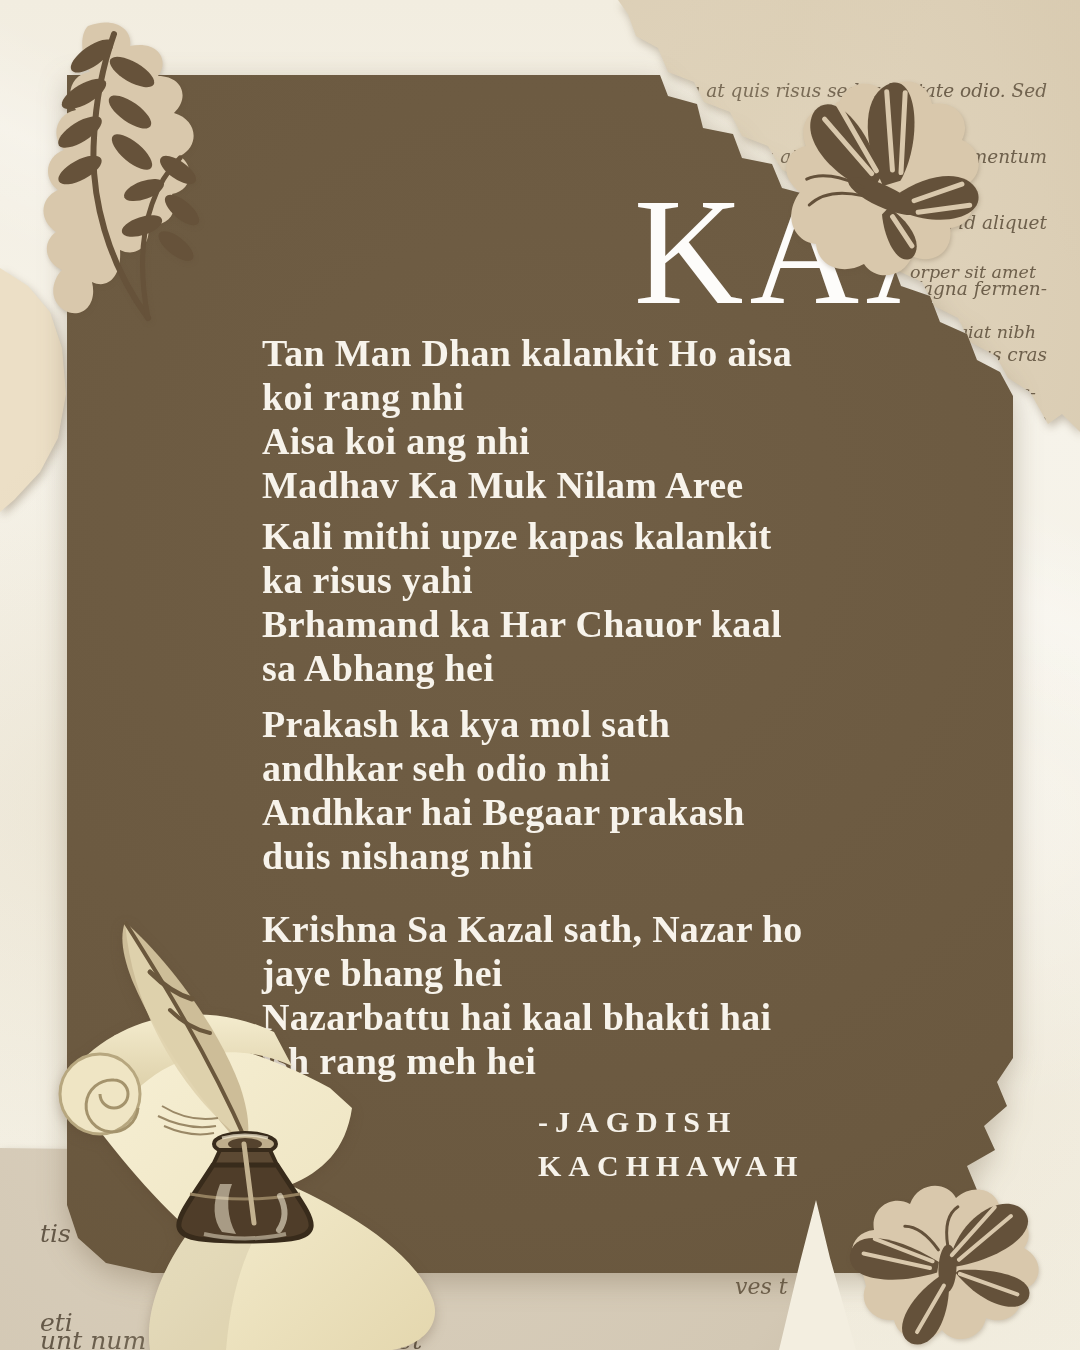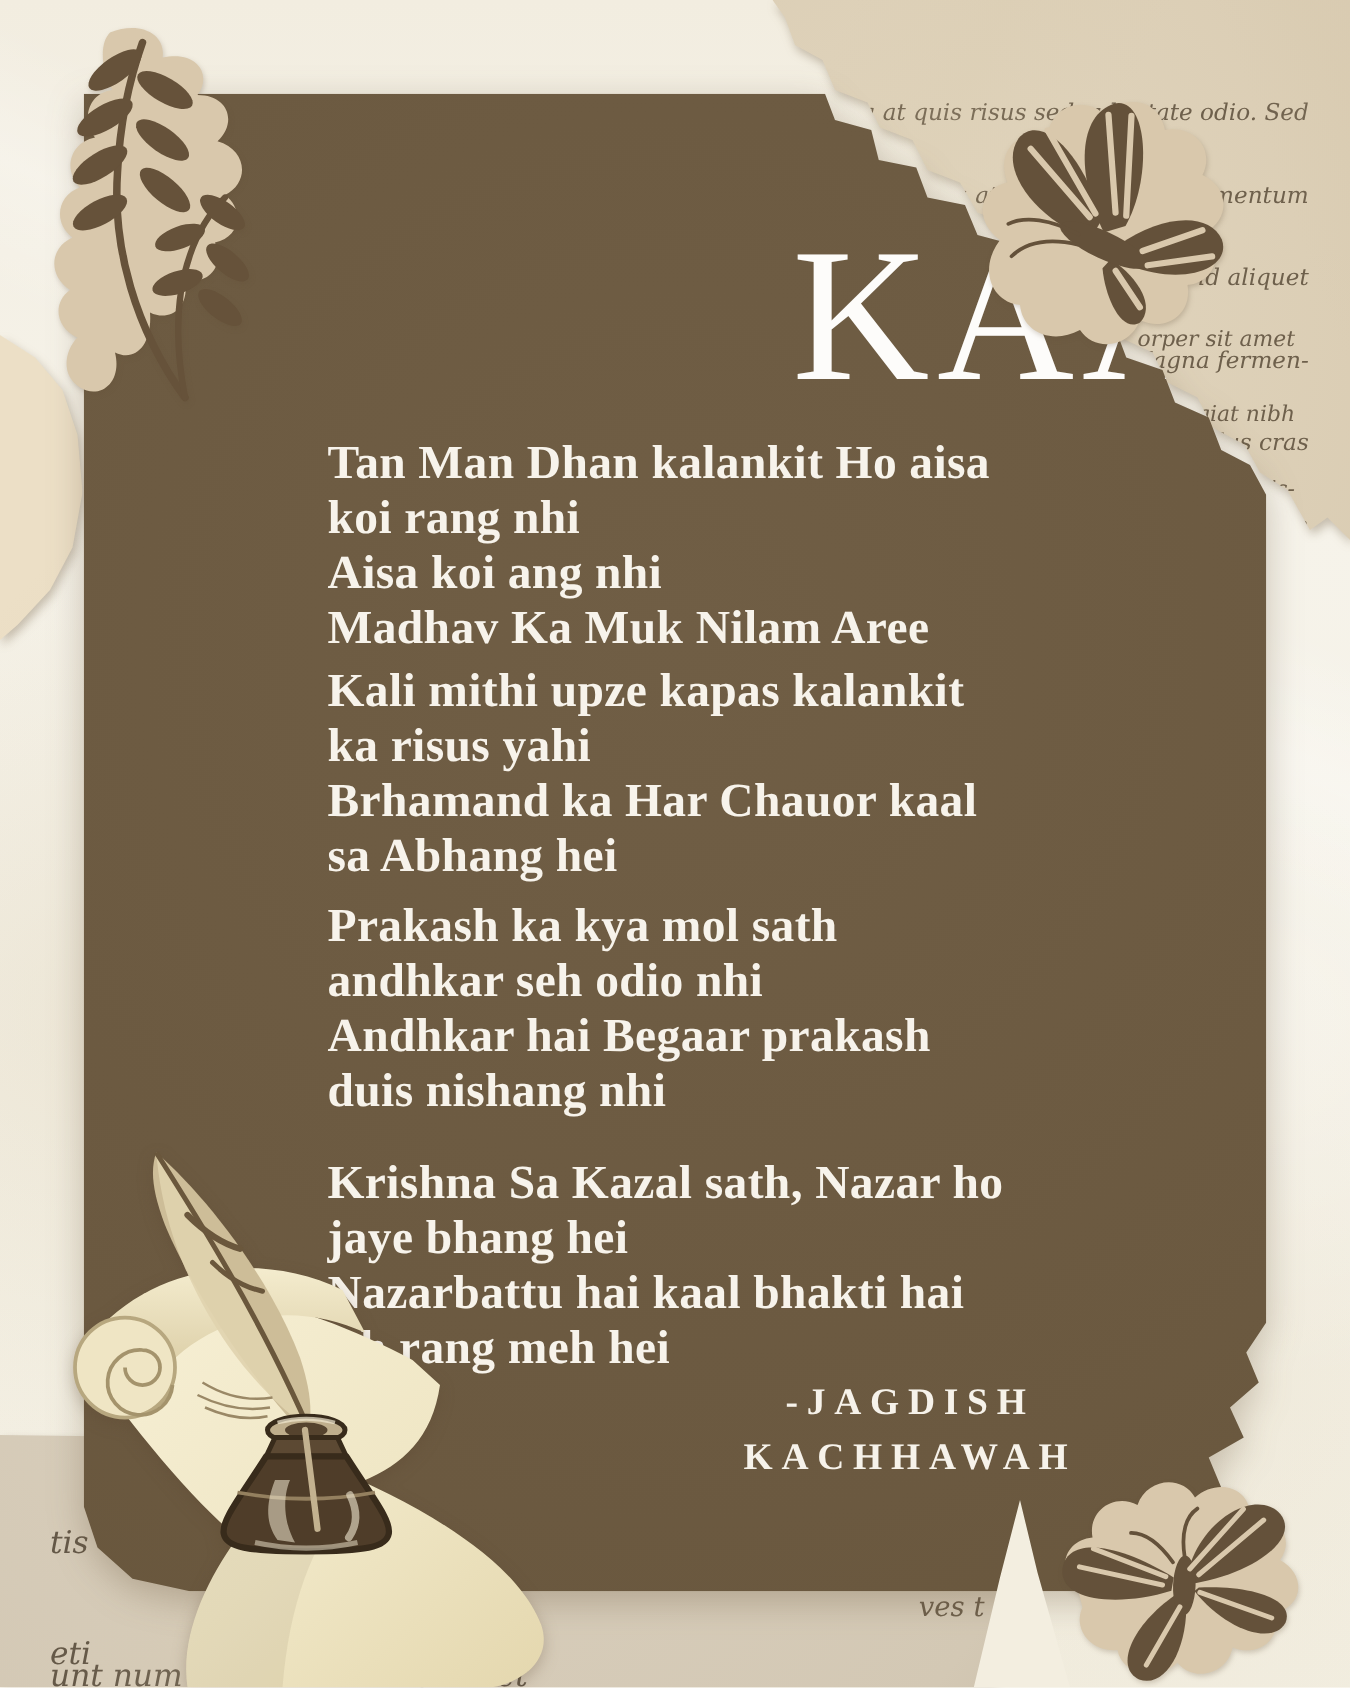--- a/index.html
+++ b/index.html
@@ -67,25 +67,25 @@
     position:absolute; inset:0; background:#f3eee0;
     clip-path:polygon(779px 1350px,800px 1262px,816px 1200px,830px 1258px,856px 1350px);
   }
 
   .poster-title{
     position:absolute; left:0; right:0; top:176px; text-align:right;
     font-size:152px; font-weight:400; letter-spacing:6px; color:#fdfcfa; line-height:1;
   }
   .stanza{
     position:absolute; left:262px; width:660px;
-    font-size:38px; font-weight:700; line-height:44px; color:#f7f3eb; letter-spacing:.3px;margin-top:17px;
+    font-size:38px; font-weight:700; line-height:44px; color:#f7f3eb; letter-spacing:.3px;
   }
   .s1{top:331px;} .s2{top:514px;} .s3{top:702px;} .s4{top:907px;}
   .attribution{
-    position:absolute; left:538px; width:380px; top:1100px; text-align:center;
+    position:absolute; left:538px; width:380px; top:1100px; 
     font-size:30px; font-weight:700; letter-spacing:7px; line-height:44px; color:#f6f2ea;
   }
 
   
   .sticker{position:absolute; filter:drop-shadow(1px 2px 2px rgba(100,80,55,.25));}
   .leaf-sticker{left:28px; top:18px; width:175px; height:312px;}
   .bfly-top{left:770px; top:72px; width:228px; height:218px;}
   .bfly-bottom{left:834px; top:1174px; width:232px; height:180px;}
   .scroll-ill{left:12px; top:898px; width:470px; height:452px; filter:drop-shadow(0 4px 6px rgba(90,70,45,.28));}
 </style>

